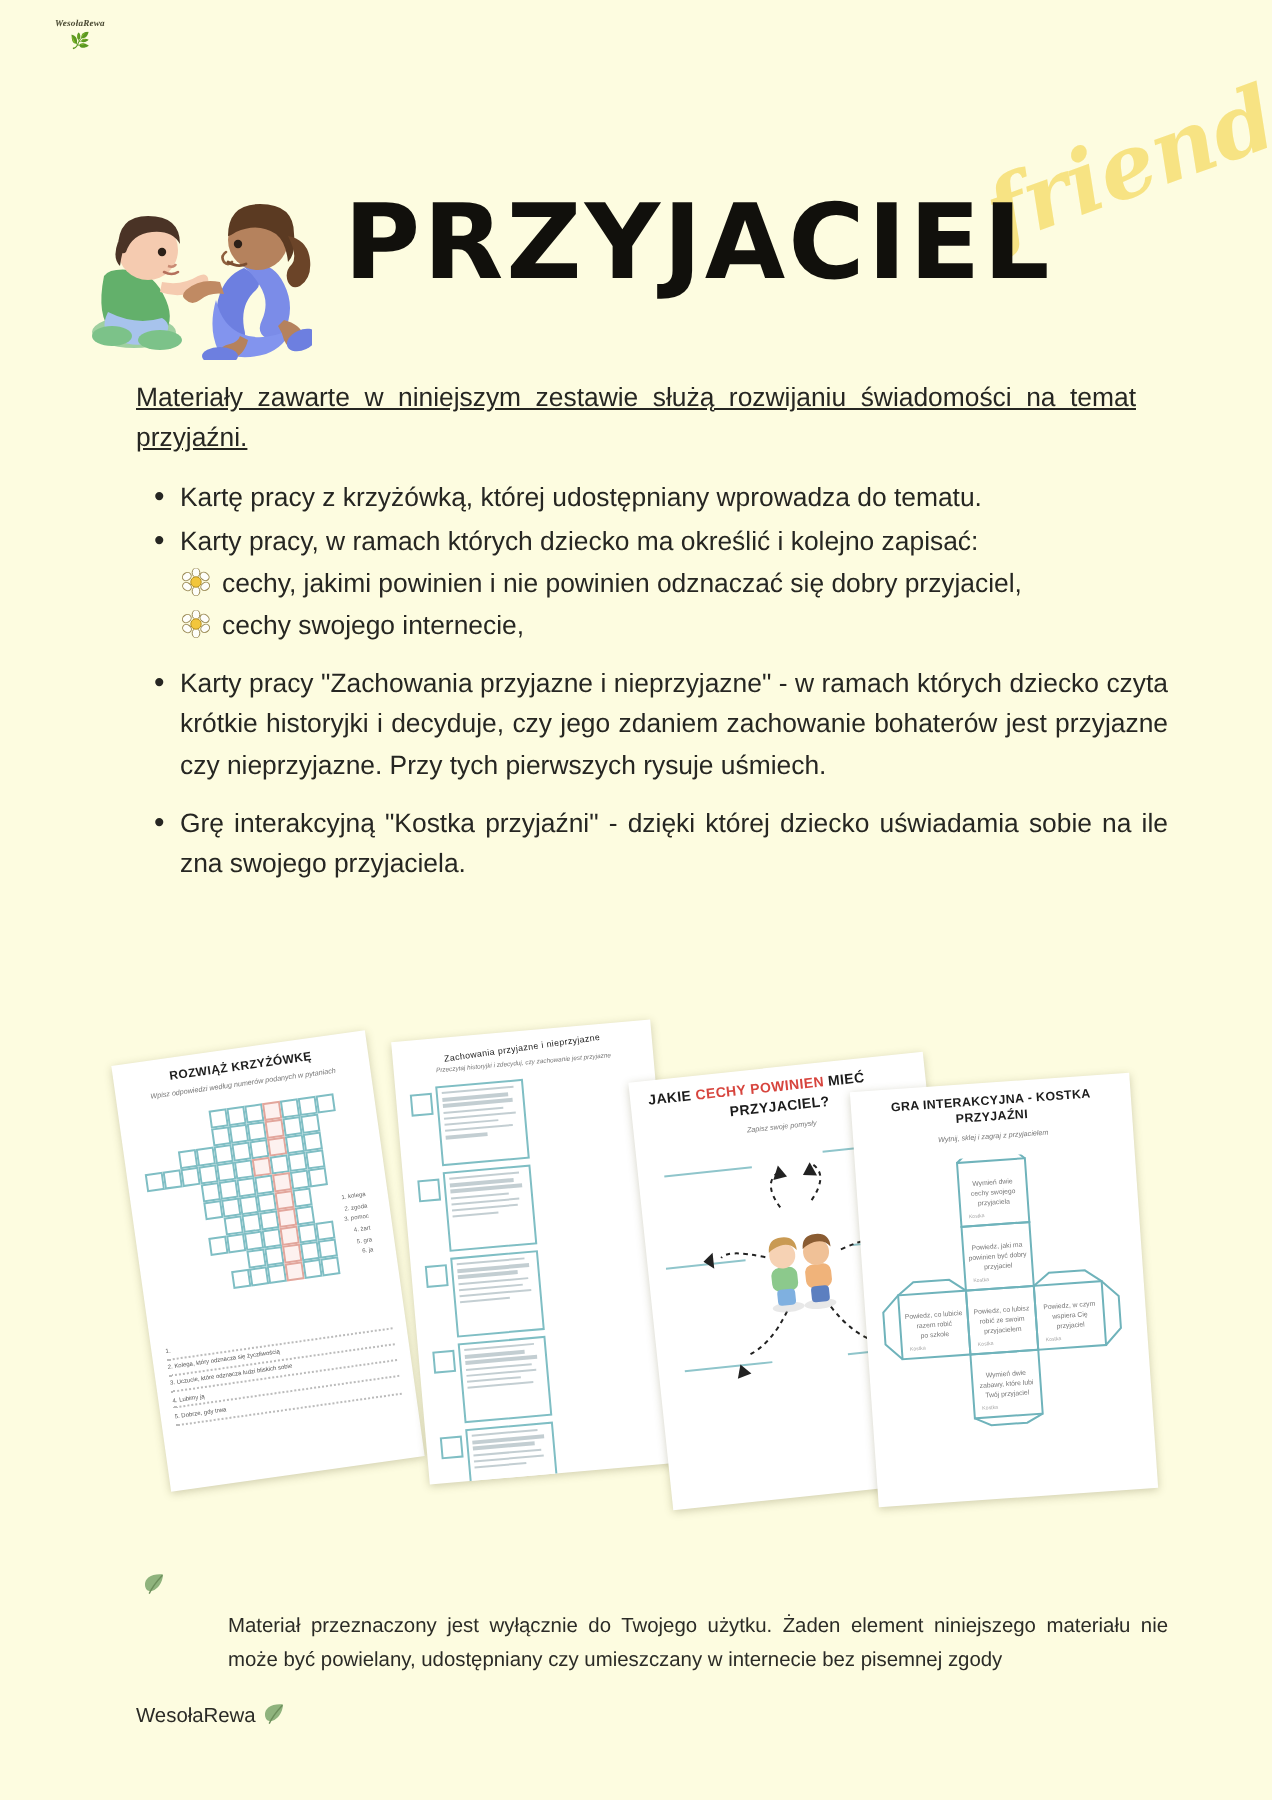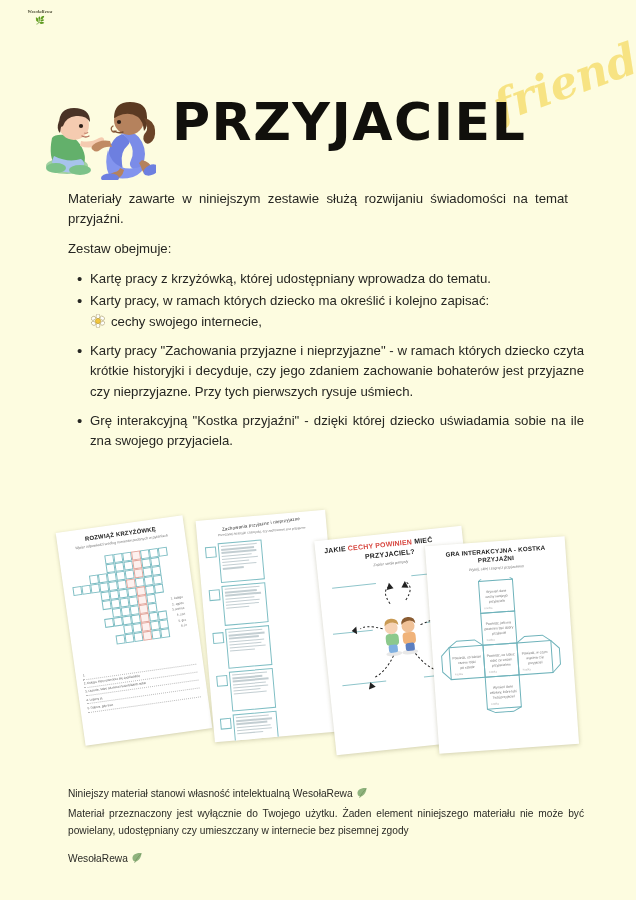--- a/index.html
+++ b/index.html
@@ -94,20 +94,21 @@
     left: 68px;
     top: 189px;
     width: 516px;
     color: #262622;
     font-size: 13.2px;
     line-height: 1.52;
   }
   .para {
     text-align: justify;
     margin: 0 16px 10px 0;
+    text-decoration: underline;
   }
   .para.nojust { text-align: left; }
 
   ul.bullets {
     list-style: none;
     margin: 0;
     padding: 0;
   }
   ul.bullets > li {
     position: relative;
@@ -238,21 +239,21 @@
   .footer {
     position: absolute;
     left: 68px;
     top: 785px;
     width: 516px;
     font-size: 10.2px;
     color: #2b2b26;
     line-height: 1.72;
   }
   .footer .f-line { margin: 0; }
-  .footer .f-block { text-align: justify; margin-top: 2px; }
+  .footer .f-block { text-align: justify; margin-top: 2px; margin-left: 46px; }
   .leaf-ico {
     display: inline-block;
     width: 12px; height: 12px;
     vertical-align: -2px;
     margin-left: 3px;
   }
 </style>
 </head>
 <body>
 
@@ -301,31 +302,44 @@
     <ellipse cx="117" cy="76" rx="8" ry="5" fill="#6d7fe0" transform="rotate(-25 117 76)"></ellipse>
   </svg>
 
   <div class="page-title">PRZYJACIEL</div>
 </div>
 
 <div class="content">
 
   <p class="para">Materiały zawarte w niniejszym zestawie służą rozwijaniu świadomości na temat przyjaźni.</p>
 
-  <p class="para nojust">Zestaw obejmuje:</p>
 
   <ul class="bullets">
 
     <li>
       <span>Kartę pracy z krzyżówką, której udostępniany wprowadza do tematu.</span>
     </li>
 
     <li>
       <span>Karty pracy, w ramach których dziecko ma określić i kolejno zapisać:</span>
       <ul class="subbullets">
+        <li>
+          <svg class="daisy" viewBox="0 0 14 14">
+            <g fill="#fefefa" stroke="#9a8a55" stroke-width=".5">
+              <ellipse cx="7" cy="2.3" rx="1.9" ry="2.4"></ellipse>
+              <ellipse cx="11.3" cy="4.2" rx="2.4" ry="1.9" transform="rotate(35 11.3 4.2)"></ellipse>
+              <ellipse cx="11.6" cy="9.2" rx="2.3" ry="1.9" transform="rotate(-35 11.6 9.2)"></ellipse>
+              <ellipse cx="7" cy="11.6" rx="1.9" ry="2.4"></ellipse>
+              <ellipse cx="2.5" cy="9.3" rx="2.3" ry="1.9" transform="rotate(35 2.5 9.3)"></ellipse>
+              <ellipse cx="2.4" cy="4.3" rx="2.3" ry="1.9" transform="rotate(-35 2.4 4.3)"></ellipse>
+            </g>
+            <circle cx="7" cy="7" r="2.6" fill="#f2c63c" stroke="#b99223" stroke-width=".5"></circle>
+          </svg>
+          <span>cechy, jakimi powinien i nie powinien odznaczać się dobry przyjaciel,</span>
+        </li>
         <li>
           <svg class="daisy" viewBox="0 0 14 14">
             <g fill="#fefefa" stroke="#9a8a55" stroke-width=".5">
               <ellipse cx="7" cy="2.3" rx="1.9" ry="2.4"></ellipse>
               <ellipse cx="11.3" cy="4.2" rx="2.4" ry="1.9" transform="rotate(35 11.3 4.2)"></ellipse>
               <ellipse cx="11.6" cy="9.2" rx="2.3" ry="1.9" transform="rotate(-35 11.6 9.2)"></ellipse>
               <ellipse cx="7" cy="11.6" rx="1.9" ry="2.4"></ellipse>
               <ellipse cx="2.5" cy="9.3" rx="2.3" ry="1.9" transform="rotate(35 2.5 9.3)"></ellipse>
               <ellipse cx="2.4" cy="4.3" rx="2.3" ry="1.9" transform="rotate(-35 2.4 4.3)"></ellipse>
             </g>
@@ -646,21 +660,21 @@
           </g>
         </svg>
       </div>
     </div>
   </div>
 
 </div>
 
 <div class="footer">
   <p class="f-line">
-    <span>Niniejszy materiał stanowi własność intelektualną WesołaRewa</span><svg class="leaf-ico" viewBox="0 0 12 12">
+    <svg class="leaf-ico" viewBox="0 0 12 12">
         <path d="M10.5 1.2 C5 0.6 1.2 3 1.5 6.6 C1.7 9.1 3.6 10 5.2 9.4 C8 8.4 10.3 5.2 10.5 1.2 Z" fill="#8fb37d"></path>
         <path d="M10.2 1.6 C7.8 4.2 5.4 6.8 3.6 10.8" stroke="#6d8f5c" stroke-width=".7" fill="none"></path>
       </svg>
   </p>
   <p class="f-block">Materiał przeznaczony jest wyłącznie do Twojego użytku. Żaden element niniejszego materiału nie może być powielany, udostępniany czy umieszczany w internecie bez pisemnej zgody</p>
   <p class="f-line">
     <span>WesołaRewa</span><svg class="leaf-ico" viewBox="0 0 12 12">
         <path d="M10.5 1.2 C5 0.6 1.2 3 1.5 6.6 C1.7 9.1 3.6 10 5.2 9.4 C8 8.4 10.3 5.2 10.5 1.2 Z" fill="#8fb37d"></path>
         <path d="M10.2 1.6 C7.8 4.2 5.4 6.8 3.6 10.8" stroke="#6d8f5c" stroke-width=".7" fill="none"></path>
       </svg>

